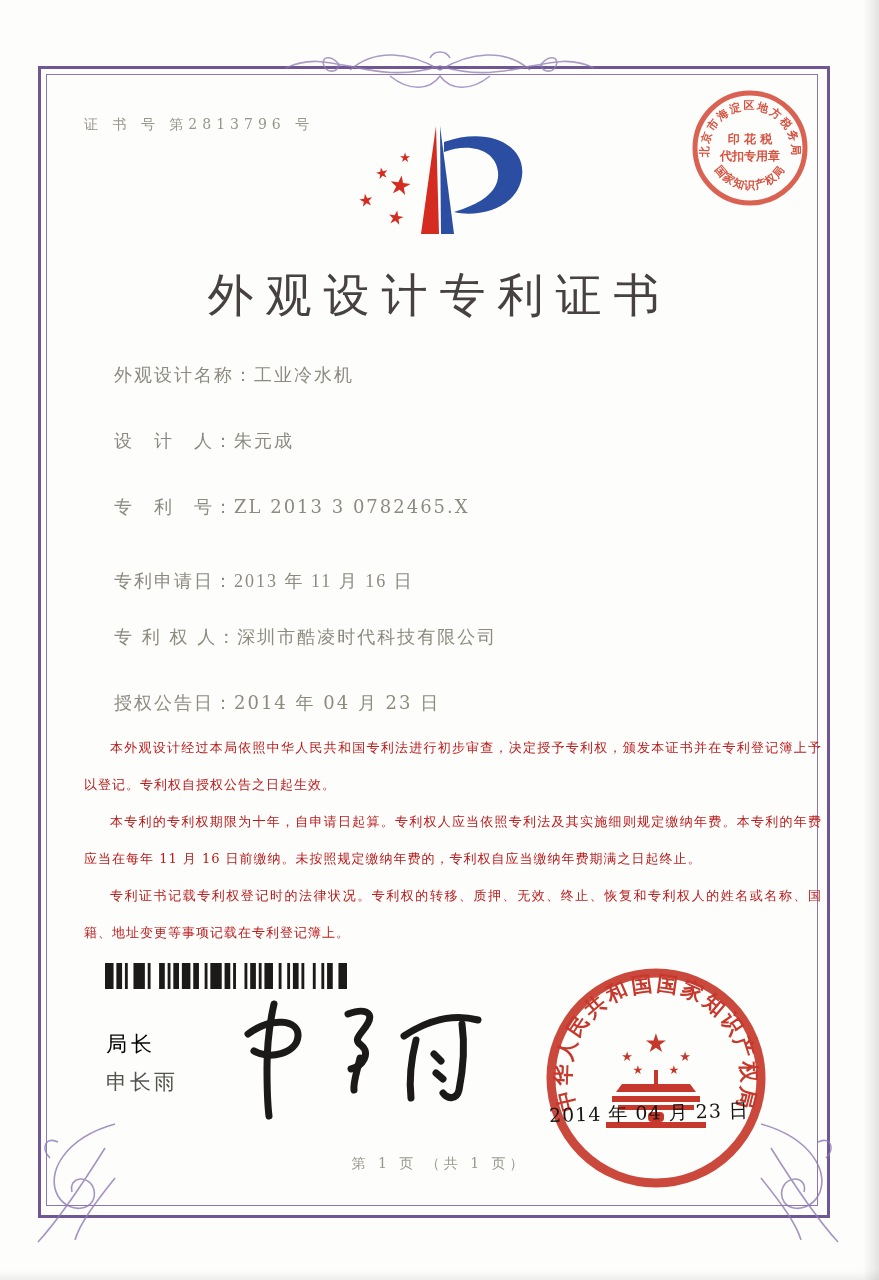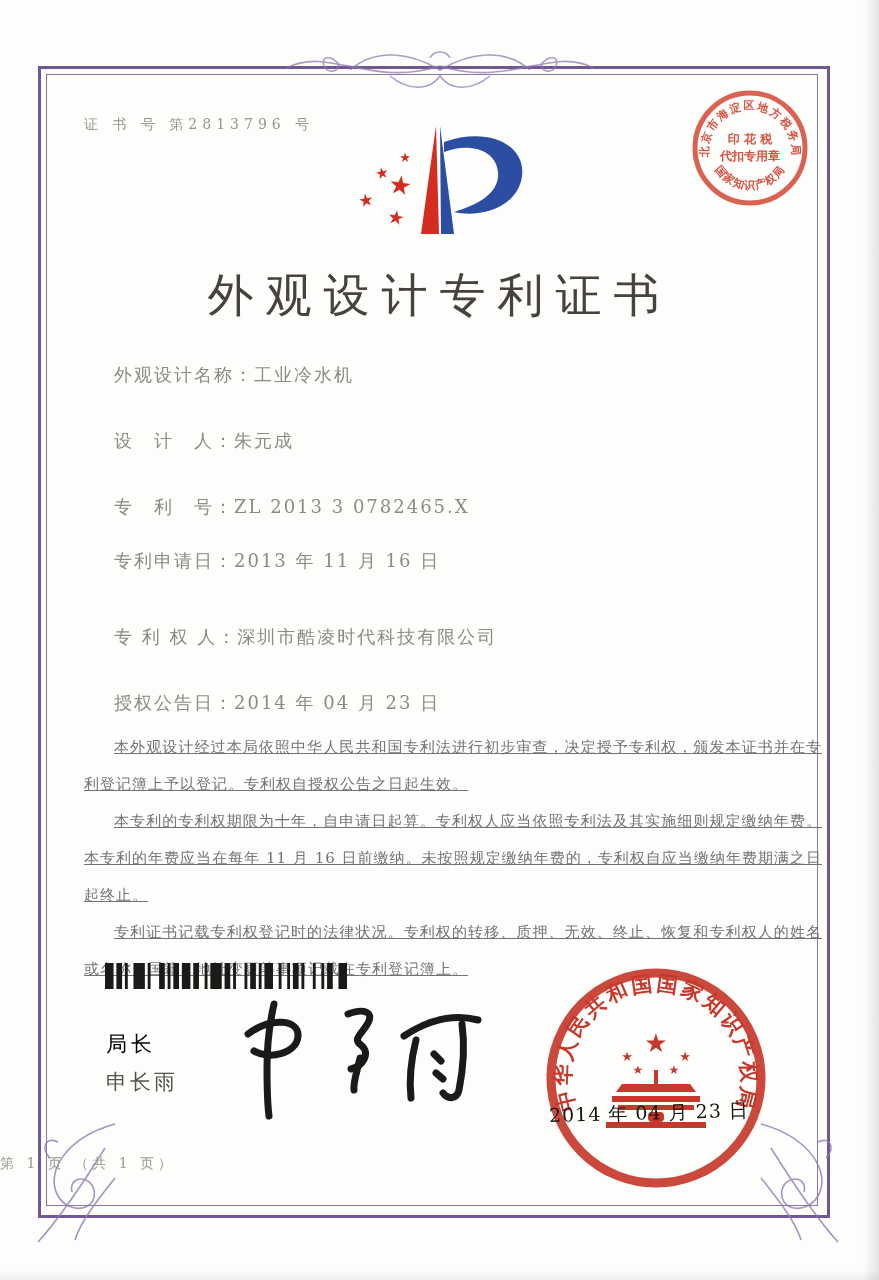--- a/index.html
+++ b/index.html
@@ -27,27 +27,27 @@
   
   .logo{position:absolute;left:327px;top:120px;}
 
   
   .title{position:absolute;left:0;top:241px;width:879px;text-align:center;
     font-size:46px;letter-spacing:12px;color:#474140;font-weight:500;margin-top:24px;}
 
   
   .field{position:absolute;left:98px;font-size:18px;color:#8d8a80;letter-spacing:2px;margin-left:16px;}
   .field .lab{color:#8d8a80;}
-  .f0{top:363px;} .f1{top:429px;} .f2{top:495px;} .f3{top:549px;}
+  .f0{top:363px;} .f1{top:429px;} .f2{top:495px;} .f3{top:569px;font-family:Liberation Serif, serif;}
   .f4{top:625px;} .f5{top:691px;}
 
   
   .body-text{position:absolute;left:84px;top:729px;width:738px;
-    font-size:15px;line-height:37px;color:#737373;text-align:justify;
-    letter-spacing:1px;text-decoration:underline;}
+    font-size:13px;line-height:37px;color:#b91c1c;text-align:justify;
+    letter-spacing:1px;}
   .body-text p{margin:0;text-indent:2em;}
 
   
   .barcode{position:absolute;left:105px;top:963px;}
 
   
   .sig-title{position:absolute;left:106px;top:1030px;font-size:21px;color:#000000;
     letter-spacing:4px;}
   .sig-name{position:absolute;left:106px;top:1068px;font-size:21px;color:#55524e;
     letter-spacing:3px;}
@@ -56,21 +56,21 @@
   
   .seal{position:absolute;left:540px;top:962px;}
   .seal-date{position:absolute;left:549px;top:1100px;width:230px;
     font-size:19px;color:#161311;letter-spacing:1px;transform:rotate(-1.5deg);
     z-index:5;}
 
   
   .tax-stamp{position:absolute;left:688px;top:86px;}
 
   
-  .footer{position:absolute;left:0;top:1155px;width:879px;
+  .footer{position:absolute;left:0;top:1155px;width:879px;text-align:center;
     font-size:14px;color:#9a978e;letter-spacing:4px;}
 </style>
 </head>
 <body>
 
 <div class="edge-shade"></div>
 <div class="edge-shade-bottom"></div>
 
 <div class="frame-outer"></div>
 <div class="frame-inner"></div>

